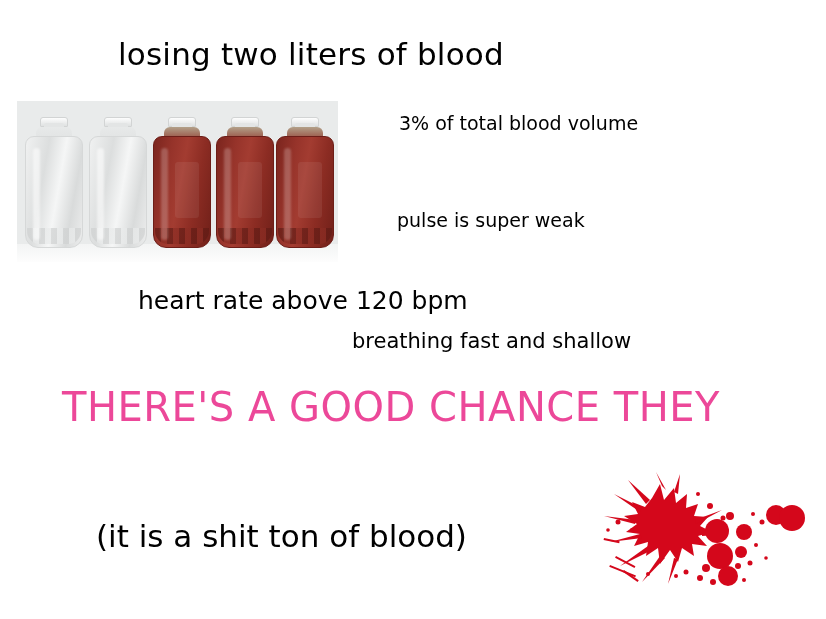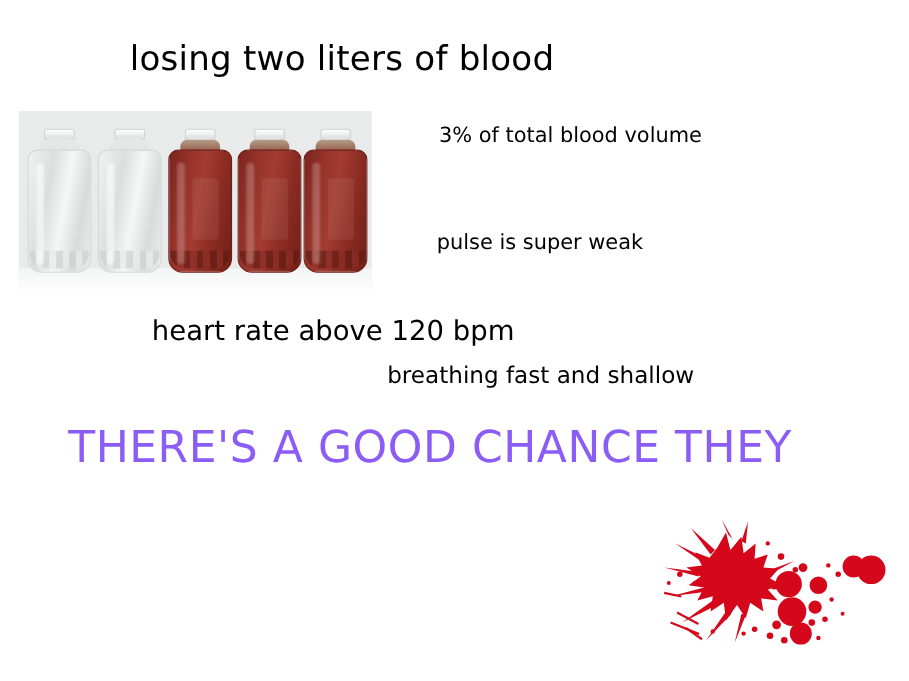--- a/index.html
+++ b/index.html
@@ -37,21 +37,21 @@
   #fact-pulse       { left: 397px; top: 209px; font-size: 19px; }
   #fact-heartrate   { left: 138px; top: 286px; font-size: 25px; }
   #fact-breathing   { left: 328px; top: 329px; font-size: 21px; margin-left: 24px; }
 
   #headline {
     position: absolute;
     left: 62px;
     top: 383px;
     font-size: 40px;
     line-height: 48px;
-    color: #8b5cf6;
+    color: #ec4899;
     letter-spacing: 0.5px;
     font-family: "DejaVu Sans", sans-serif;
   }
   #headline div { white-space: nowrap; }
 
   #parenthetical {
     left: 96px;
     top: 518px;
     font-size: 31px;
   }
@@ -238,20 +238,21 @@
   <div class="txt" id="fact-pulse">pulse is super weak</div>
 
   <div class="txt" id="fact-heartrate">heart rate above 120 bpm</div>
 
   <div class="txt" id="fact-breathing">breathing fast and shallow</div>
 
   <div id="headline">
     <div>THERE'S A GOOD CHANCE THEY</div>
   </div>
 
+  <div class="txt" id="parenthetical">(it is a shit ton of blood)</div>
 
   <div id="blood-splatter">
     <svg viewBox="0 0 230 130" xmlns="http://www.w3.org/2000/svg">
       <g fill="#d4071b">
 
         <path d="M62 28 L70 14 L74 30 L84 18 L86 33 L97 24 L96 38 L108 34
                  L104 46 L118 47 L110 56 L122 62 L108 66 L117 76 L102 74
                  L104 86 L92 78 L88 92 L80 80 L70 94 L68 78 L56 86 L58 72
                  L44 76 L50 64 L36 62 L47 54 L34 46 L48 44 L42 32 L55 37 Z"></path>
 

